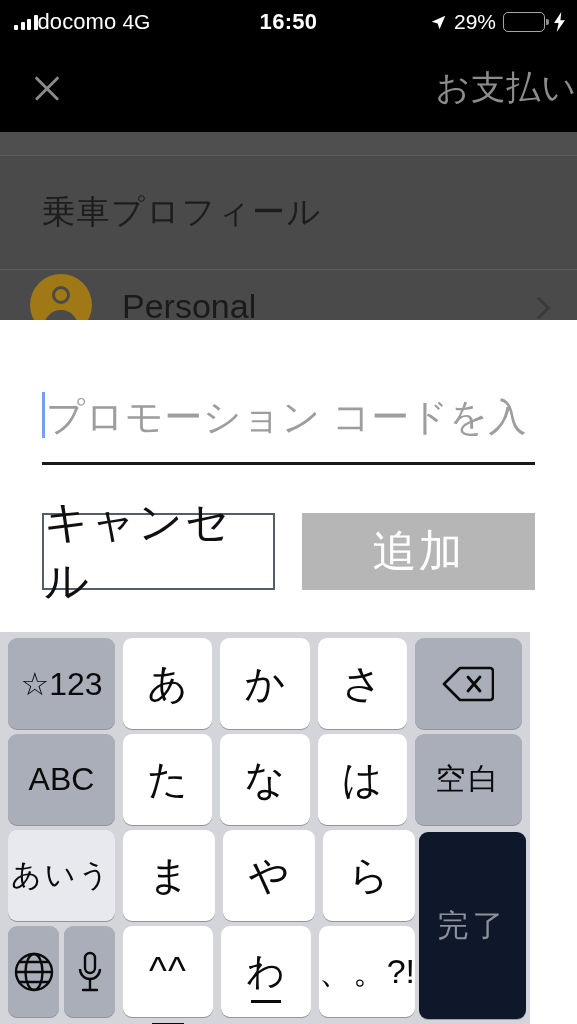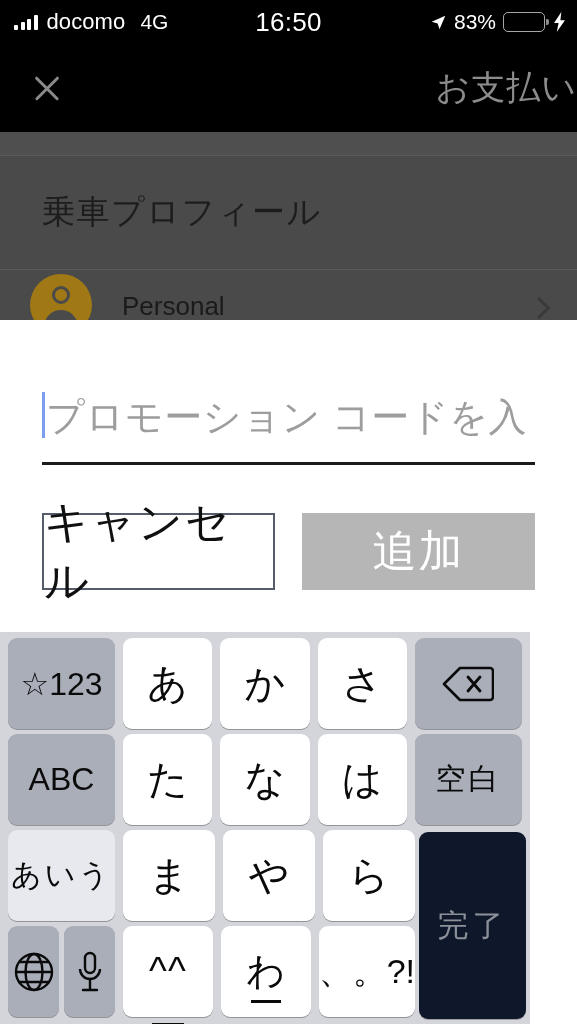--- a/index.html
+++ b/index.html
@@ -19,34 +19,34 @@
   
   #statusbar {
     position: absolute; top: 0; left: 0;
     width: 577px; height: 44px;
     background: #000;
     display: flex; align-items: center;
     color: #fff;
   }
   .sb-left {
     display: flex; align-items: center;
-    margin-left: 14px; gap: 9px;
+    margin-left: 14px; 
   }
   .signal-bars { display: flex; align-items: flex-end; gap: 2.5px; height: 15px; }
   .signal-bars i { display: block; width: 4px; background: #fff; border-radius: 1px; }
   .signal-bars i:nth-child(1) { height: 5px; }
   .signal-bars i:nth-child(2) { height: 8px; }
   .signal-bars i:nth-child(3) { height: 11px; }
   .signal-bars i:nth-child(4) { height: 15px; }
   .carrier { font-size: 22px; letter-spacing: 0.1px; }
   .net-type { font-size: 21px; margin-left: 6px; }
   .sb-center {
     position: absolute; left: 0; right: 0;
     text-align: center;
-    font-size: 26px; font-weight: normal;
+    font-size: 22px; font-weight: bold;
     letter-spacing: 0.3px;
   }
   .sb-right {
     position: absolute; right: 11px;
     display: flex; align-items: center; gap: 7px;
   }
   .loc-arrow { width: 17px; height: 17px; }
   .batt-pct { font-size: 21px; }
   .battery {
     position: relative; width: 42px; height: 20px;
@@ -111,21 +111,21 @@
     border: 3.5px solid #4a4a4a;
   }
   .avatar .body {
     position: absolute; left: 50%; top: 36px;
     transform: translateX(-50%);
     width: 34px; height: 30px; border-radius: 17px 17px 0 0;
     background: #4a4a4a;
   }
   .row-label {
     margin-left: 30px; margin-top: 16px;
-    font-size: 26px; color: #1a1a1a;
+    font-size: 34px; color: #1a1a1a;
   }
   .chevron {
     position: absolute; right: 30px; top: 30px;
     width: 16px; height: 16px;
     border-right: 3px solid #3a3a3a;
     border-top: 3px solid #3a3a3a;
     transform: rotate(45deg);
   }
 
   
@@ -242,21 +242,21 @@
           <i></i>
       </span>
       <span class="carrier">docomo</span>
       <span class="net-type">4G</span>
     </div>
     <div class="sb-center">16:50</div>
     <div class="sb-right">
       <svg class="ic loc-arrow" viewBox="0 0 20 20">
         <path d="M18 2 L2 9.2 L9 11.2 L11.2 18 Z" fill="#fff"></path>
       </svg>
-      <span class="batt-pct">83%</span>
+      <span class="batt-pct">29%</span>
       <span class="battery"><span class="fill"></span></span>
       <svg class="ic bolt" viewBox="0 0 14 22">
         <path d="M9 0 L1 12 H6 L4 22 L13 9 H8 Z" fill="#fff"></path>
       </svg>
     </div>
   </div>
 
   <div id="appnav">
     <div class="nav-close">
         <span></span>

